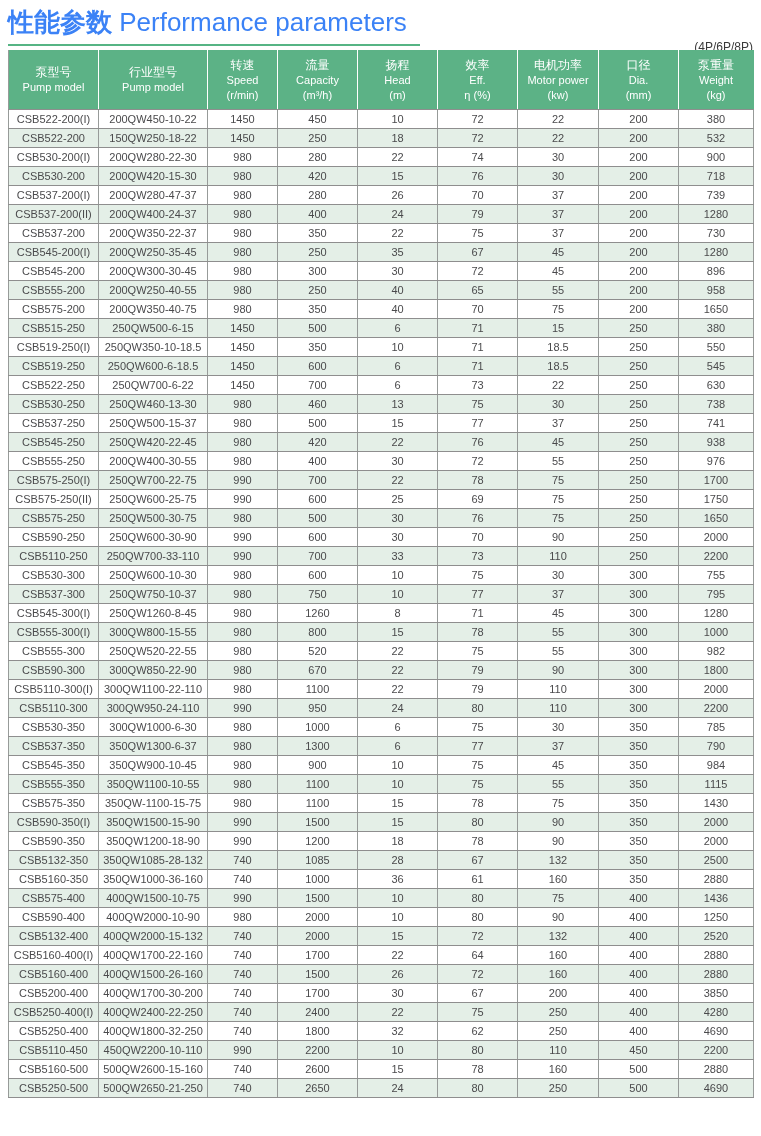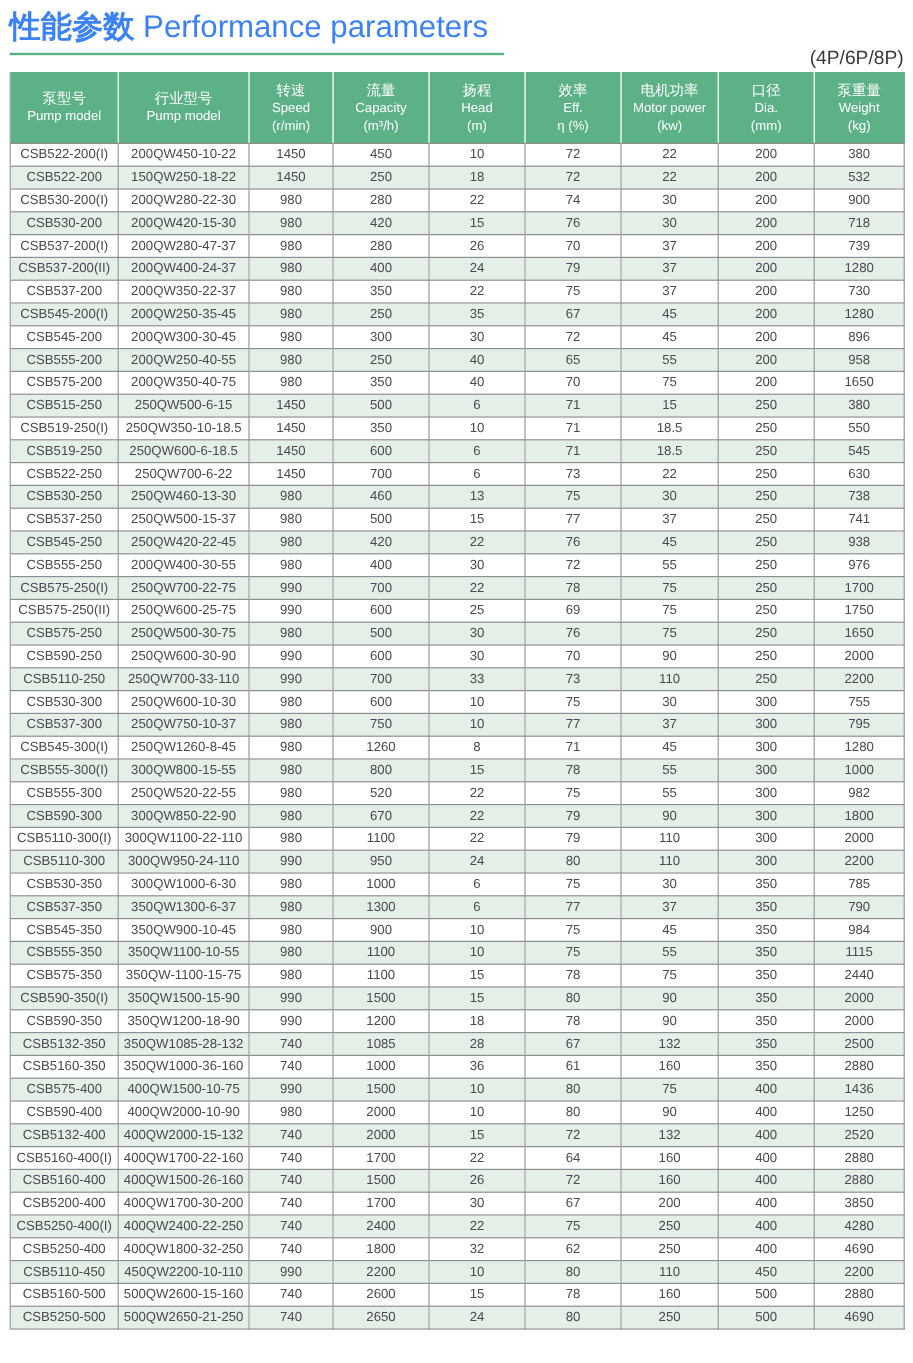--- a/index.html
+++ b/index.html
@@ -15,26 +15,26 @@
   
   .title-block{position:absolute;left:8px;top:4px;width:420px;}
   .title-line{font-size:26px;line-height:36px;color:#3b82f6;white-space:nowrap;}
   .title-zh{font-weight:bold;}
   .title-en{font-weight:normal;}
   .title-underline{height:2px;background:#56b484;width:412px;margin-top:4px;}
 
   
   .pole-note{
     position:absolute;right:8px;top:40px;
-    font-size:16px;color:#3a3a3a;text-align:right;
+    font-size:12px;color:#3a3a3a;text-align:right;
   }
 
   
   .param-table{
-    position:absolute;left:8px;top:60px;
+    position:absolute;left:8px;top:50px;
     width:745px;
     border-collapse:collapse;
     table-layout:fixed;
     font-size:11px;
   }
   .param-table thead th{
     background:#5cb286;
     color:#ffffff;
     font-weight:normal;
     text-align:center;
@@ -535,21 +535,21 @@
         </tr>
         <tr>
           <td>CSB575-350</td>
           <td>350QW-1100-15-75</td>
           <td>980</td>
           <td>1100</td>
           <td>15</td>
           <td>78</td>
           <td>75</td>
           <td>350</td>
-          <td>2440</td>
+          <td>1430</td>
         </tr>
         <tr>
           <td>CSB590-350(I)</td>
           <td>350QW1500-15-90</td>
           <td>990</td>
           <td>1500</td>
           <td>15</td>
           <td>80</td>
           <td>90</td>
           <td>350</td>

